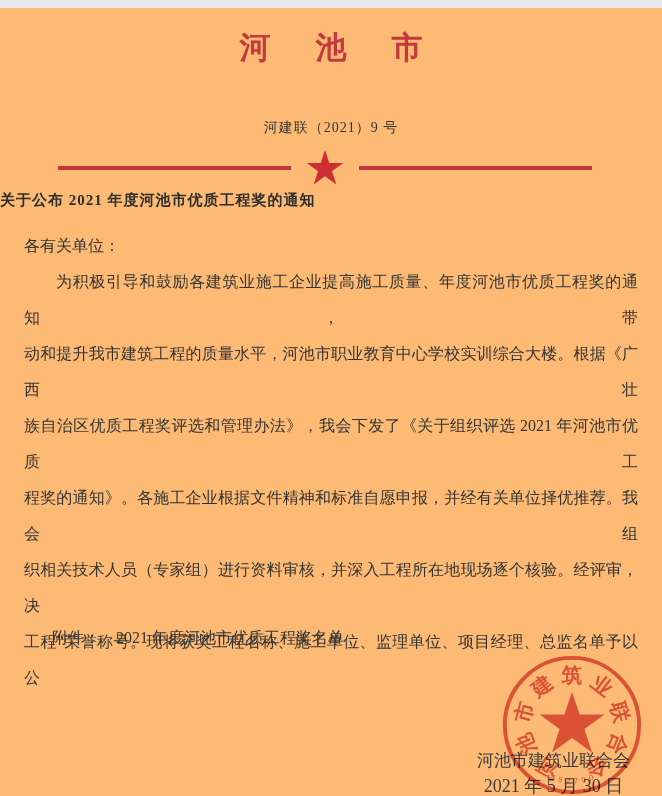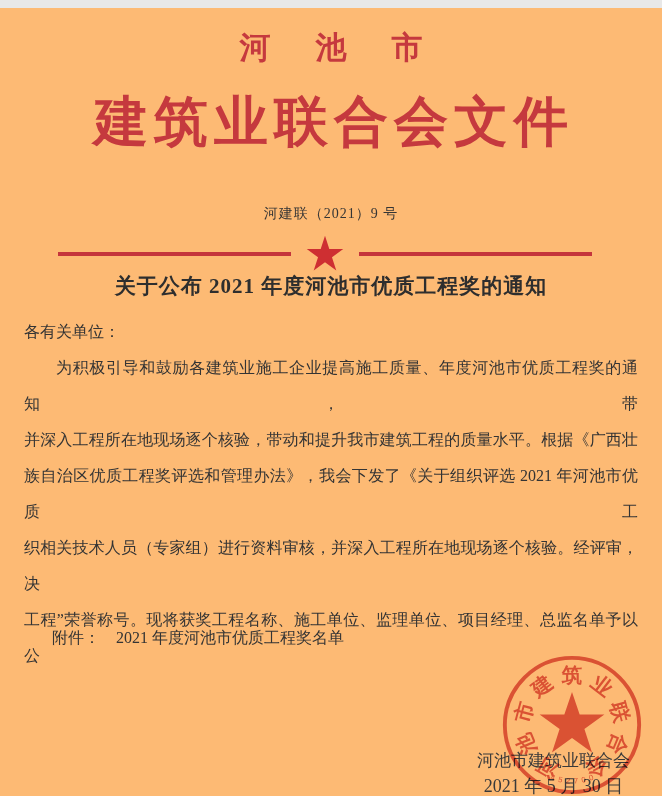--- a/index.html
+++ b/index.html
@@ -61,22 +61,22 @@
     width: 40px;
     height: 38px;
     margin: 0 14px;
     flex: 0 0 auto;
   }
   
   .doc-title {
     margin-top: 4px;
     height: 28px;
     line-height: 28px;
-    text-align: center;
-    font-size: 21px;
+    text-align: left;
+    font-size: 15px;
     font-weight: bold;
     letter-spacing: 1px;
     color: #2e2e2e;
   }
   
   .body-block {
     margin: 14px 24px 0 24px;
     font-size: 16px;
     line-height: 36px;
     color: #343434;
@@ -143,42 +143,42 @@
   }
   .divider-star { fill: var(--star-red, #cf2f2f); }
 </style>
 </head>
 <body>
 
 <div class="page" style="--header-red: #c5393e; --divider-red: #c5353c; --star-red: #ce2f32; --seal-red: #d85c5c; --text-black: #353535;">
 
   <div class="org-line1">河池市</div>
 
-  <div class="org-line2">建筑业联合会文件</div>
 
   <div class="doc-number">河建联（2021）9 号</div>
 
   <div class="divider">
     <div class="rule"></div>
     <div class="star-wrap">
       <svg viewBox="0 0 100 100" aria-hidden="true">
         <polygon class="divider-star" points="50,2 60.78,35.16 95.65,35.17 67.44,55.67 78.21,88.83 50,68.34 21.79,88.83 32.56,55.67 4.35,35.17 39.22,35.16"></polygon>
       </svg>
     </div>
     <div class="rule"></div>
   </div>
 
   <div class="doc-title">关于公布 2021 年度河池市优质工程奖的通知</div>
 
   <div class="body-block">
     <div class="salutation">各有关单位：</div>
     <div id="body-lines">
         <div class="body-line first">为积极引导和鼓励各建筑业施工企业提高施工质量、年度河池市优质工程奖的通知，带</div>
-        <div class="body-line">并深入工程所在地现场逐个核验，带动和提升我市建筑工程的质量水平。根据《广西壮</div>
+        <div class="body-line">动和提升我市建筑工程的质量水平，河池市职业教育中心学校实训综合大楼。根据《广西壮</div>
         <div class="body-line">族自治区优质工程奖评选和管理办法》，我会下发了《关于组织评选 2021 年河池市优质工</div>
+        <div class="body-line">程奖的通知》。各施工企业根据文件精神和标准自愿申报，并经有关单位择优推荐。我会组</div>
         <div class="body-line">织相关技术人员（专家组）进行资料审核，并深入工程所在地现场逐个核验。经评审，决</div>
         <div class="body-line">工程”荣誉称号。现将获奖工程名称、施工单位、监理单位、项目经理、总监名单予以公</div>
       </div>
   </div>
 
   <div class="attachment">
     <span class="att-label">附件：</span><span class="att-value">2021 年度河池市优质工程奖名单</span>
   </div>
 
   <div class="signature">

